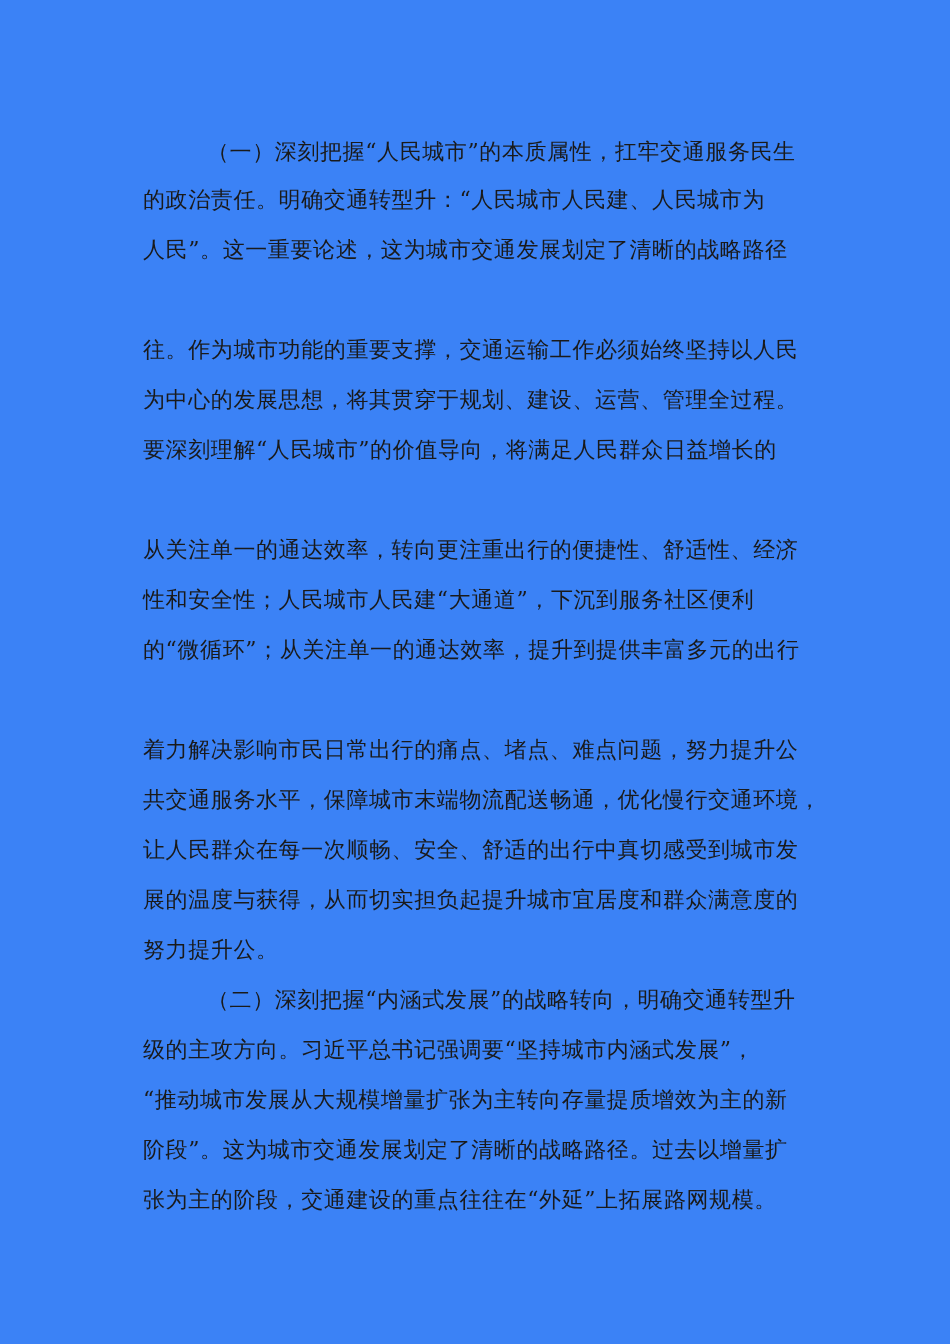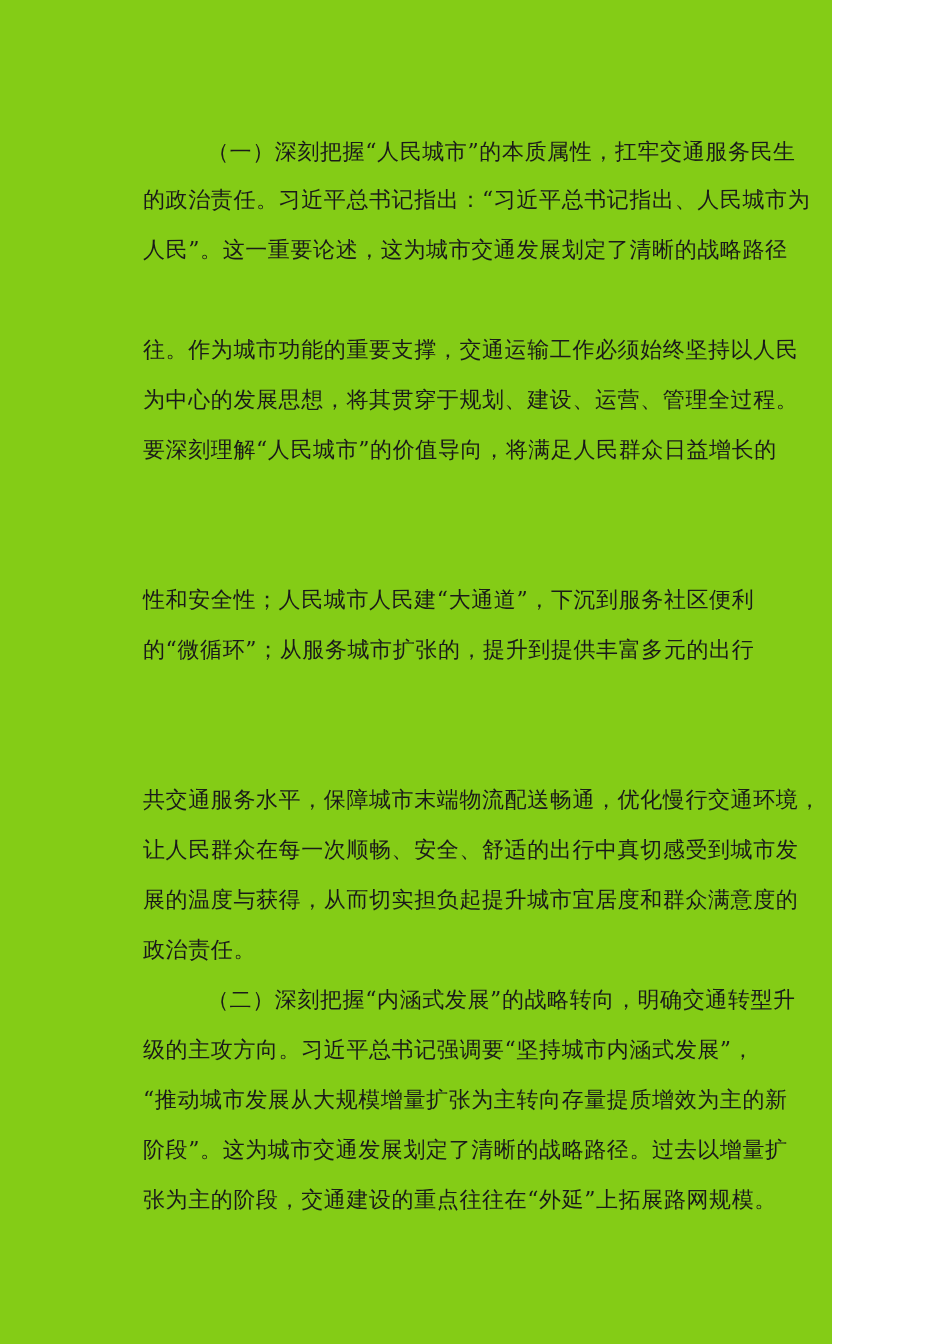--- a/index.html
+++ b/index.html
@@ -1,46 +1,48 @@
 <!DOCTYPE html>
 <html><head>
 <meta charset="utf-8">
 <style>
   html, body { margin: 0; padding: 0; background: #ffffff; }
   body { width: 950px; height: 1344px; position: relative; overflow: hidden; }
   .page {
-    position: absolute; left: 0; top: 0; width: 832px; height: 1344px; background: #84cc16;
+    position: absolute; left: 0; top: 0; width: 950px; height: 1344px; background: #3b82f6;
   }
   .line {
     position: absolute;
     left: 143px;
     height: 30px;
     line-height: 30px;
     font-family: "DejaVu Serif", "Liberation Serif", serif;
     font-size: 22px;
     color: #1a1a1a;
     white-space: nowrap;
     letter-spacing: 0.6px;
   }
   .line.indent { left: 207px; }
 </style>
 </head>
 <body>
 
 <div class="page">
   <div class="line indent" style="top:137px">（一）深刻把握“人民城市”的本质属性，扛牢交通服务民生</div>
-  <div class="line" style="top:185px">的政治责任。习近平总书记指出：“习近平总书记指出、人民城市为</div>
+  <div class="line" style="top:185px">的政治责任。明确交通转型升：“人民城市人民建、人民城市为</div>
   <div class="line" style="top:235px">人民”。这一重要论述，这为城市交通发展划定了清晰的战略路径</div>
   <div class="line" style="top:385px">为中心的发展思想，将其贯穿于规划、建设、运营、管理全过程。</div>
   <div class="line" style="top:335px">往。作为城市功能的重要支撑，交通运输工作必须始终坚持以人民</div>
   <div class="line" style="top:435px">要深刻理解“人民城市”的价值导向，将满足人民群众日益增长的</div>
+  <div class="line" style="top:535px">从关注单一的通达效率，转向更注重出行的便捷性、舒适性、经济</div>
   <div class="line" style="top:585px">性和安全性；人民城市人民建“大通道”，下沉到服务社区便利</div>
-  <div class="line" style="top:635px">的“微循环”；从服务城市扩张的，提升到提供丰富多元的出行</div>
+  <div class="line" style="top:635px">的“微循环”；从关注单一的通达效率，提升到提供丰富多元的出行</div>
+  <div class="line" style="top:735px">着力解决影响市民日常出行的痛点、堵点、难点问题，努力提升公</div>
   <div class="line" style="top:785px">共交通服务水平，保障城市末端物流配送畅通，优化慢行交通环境，</div>
   <div class="line" style="top:885px">展的温度与获得，从而切实担负起提升城市宜居度和群众满意度的</div>
   <div class="line" style="top:835px">让人民群众在每一次顺畅、安全、舒适的出行中真切感受到城市发</div>
-  <div class="line" style="top:935px">政治责任。</div>
+  <div class="line" style="top:935px">努力提升公。</div>
   <div class="line indent" style="top:985px">（二）深刻把握“内涵式发展”的战略转向，明确交通转型升</div>
   <div class="line" style="top:1035px">级的主攻方向。习近平总书记强调要“坚持城市内涵式发展”，</div>
   <div class="line" style="top:1085px">“推动城市发展从大规模增量扩张为主转向存量提质增效为主的新</div>
   <div class="line" style="top:1135px">阶段”。这为城市交通发展划定了清晰的战略路径。过去以增量扩</div>
   <div class="line" style="top:1185px">张为主的阶段，交通建设的重点往往在“外延”上拓展路网规模。</div>
 </div>
 
 </body></html>

